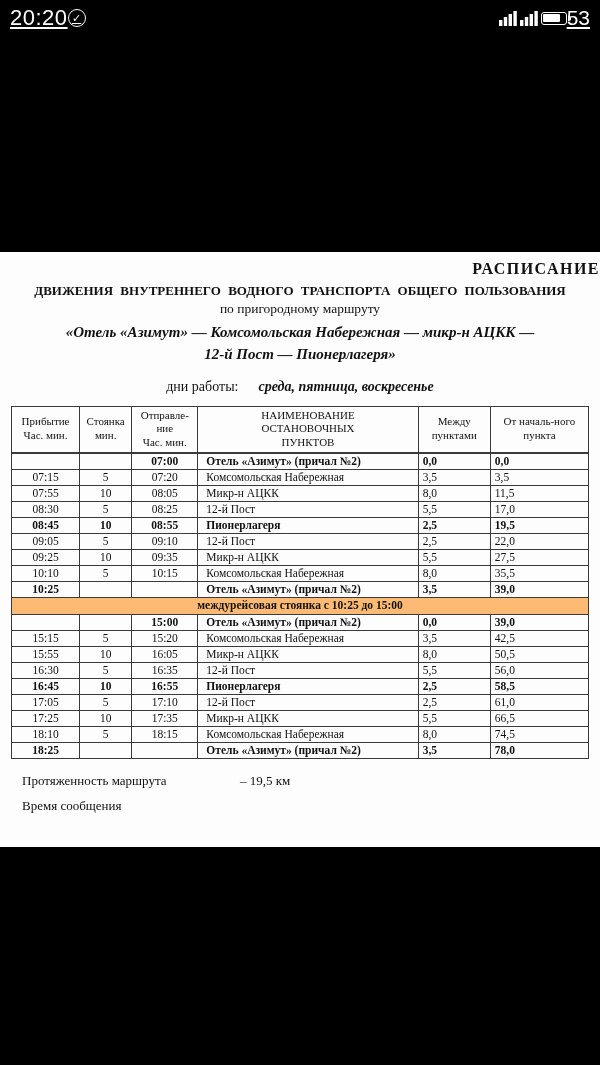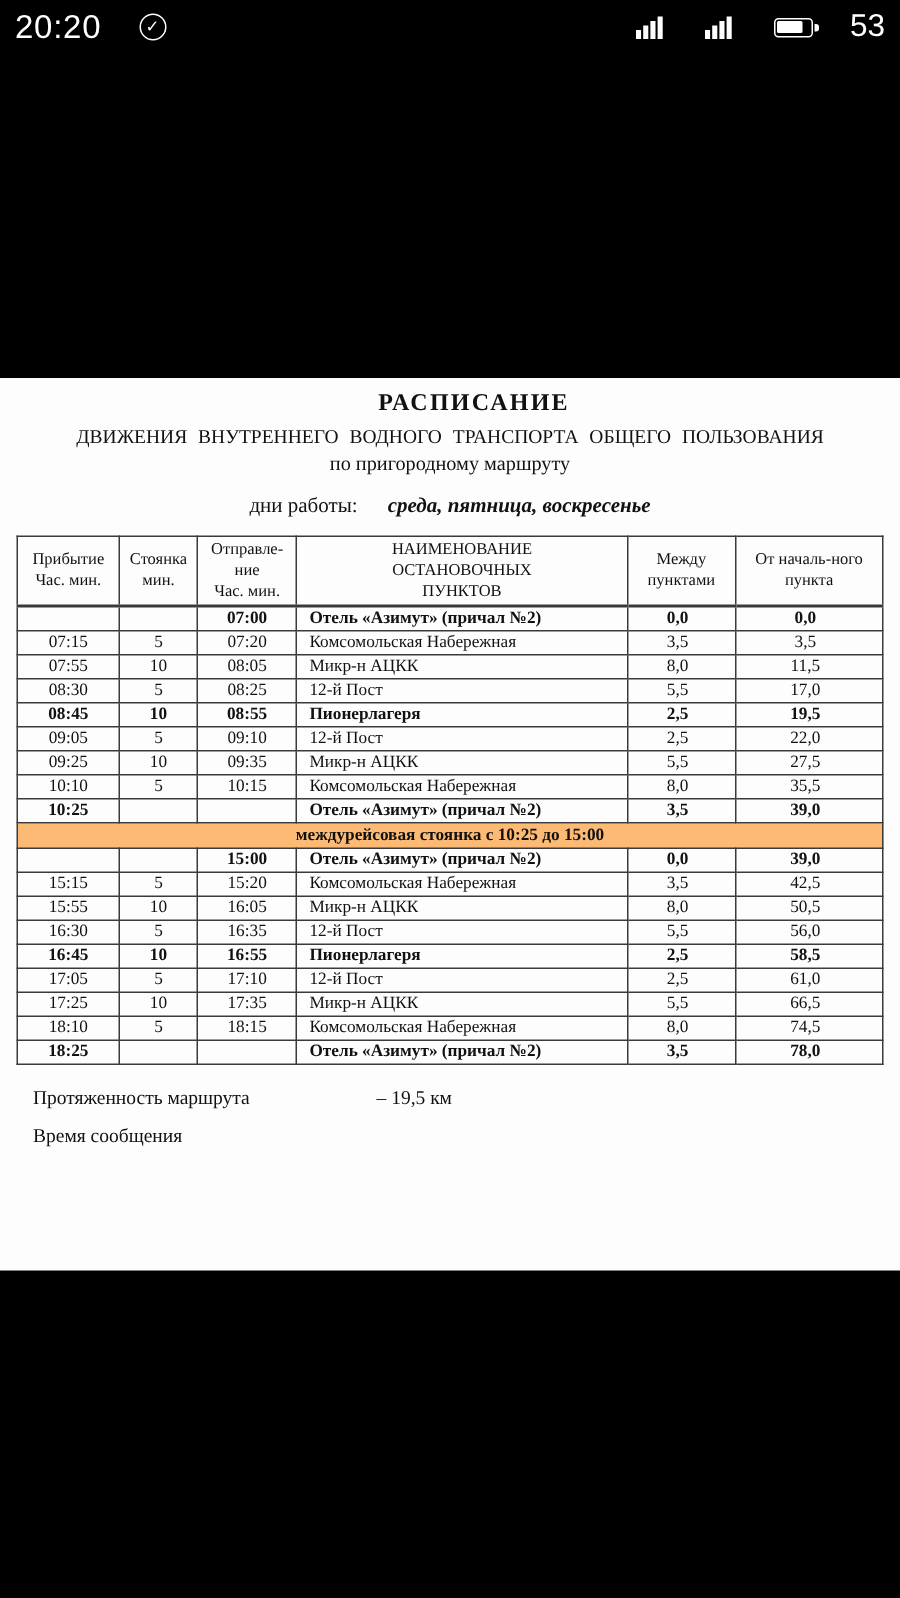--- a/index.html
+++ b/index.html
@@ -7,21 +7,21 @@
   body { background:#000; font-family:"Liberation Serif", serif; overflow:hidden; }
   .screen { position:relative; width:600px; height:1065px; background:#000; overflow:hidden; }
 
   
   .status-bar {
     position:absolute; top:0; left:0; width:600px; height:36px;
     display:flex; justify-content:space-between; align-items:center;
     padding:0 10px; color:#fff; background:#000;
     font-family:"Liberation Sans", sans-serif;
   }
-  .sb-left, .sb-right { display:flex; align-items:center; gap:25px; }
+  .sb-left, .sb-right { display:flex; align-items:center; gap:0;text-decoration:underline; }
   .sb-time { font-size:22px; font-weight:400; letter-spacing:0.5px; }
   .check-circle {
     width:18px; height:18px; border:1.6px solid #fff; border-radius:50%;
     display:flex; align-items:center; justify-content:center;
     font-size:11px; line-height:1;
   }
   .signal svg { display:block; }
   .battery {
     position:relative; width:26px; height:13px;
     border:1.6px solid #fff; border-radius:3px; padding:1.5px;
@@ -31,47 +31,47 @@
     width:3px; height:5px; background:#fff; border-radius:0 2px 2px 0;
   }
   .battery-level { display:block; height:100%; width:78%; background:#fff; border-radius:1px; }
   .sb-batt-num { font-size:21px; font-weight:400; }
 
   
   .page {
     position:absolute; top:252px; left:0; width:600px; height:595px;
     background:#fdfdfd; color:#111; padding-top:8px;
   }
-  .doc-title { text-align:center; font-weight:bold; font-size:16px; letter-spacing:1.5px;margin-left:32px; }
-  .doc-sub1 { text-align:center; font-weight:normal; font-size:13px; margin-top:5px; word-spacing:4px; }
+  .doc-title { text-align:right; font-weight:bold; font-size:16px; letter-spacing:1.5px;margin-left:32px; }
+  .doc-sub1 { text-align:center; font-weight:bold; font-size:13px; margin-top:5px; word-spacing:4px; }
   .doc-sub2 { text-align:center; font-size:13.5px; margin-top:2px; }
   .doc-route { text-align:center; font-weight:bold; font-style:italic; font-size:15px; margin-top:5px; line-height:1.45; }
   .days-line { text-align:center; font-size:14px; margin-top:13px; }
   .days-value { font-weight:bold; font-style:italic; margin-left:20px; }
 
   
   table.tt { width:578px; margin:11px auto 0; border-collapse:collapse; font-size:11.5px; color:#111; }
   .tt th, .tt td { border:1px solid #3a3a3a; }
   .tt thead th {
     font-weight:normal; text-align:center; vertical-align:middle;
     white-space:pre-line; font-size:11px; line-height:1.25;
     padding:2px 1px; border-bottom:2px solid #3a3a3a;
   }
   .tt td { height:16px; line-height:15px; padding:0 4px; white-space:nowrap; }
   .tt td.c0, .tt td.c1, .tt td.c2 { text-align:center; }
   .tt td.c3 { text-align:left; padding-left:8px; }
-  .tt td.c4, .tt td.c5 { text-align:center; padding-right:9px; }
+  .tt td.c4, .tt td.c5 { text-align:left; padding-right:9px; }
   .tt tr.bold-row td { font-weight:bold; }
   .tt tr.sep-row td {
     background:#fdba74; text-align:center; font-weight:bold; height:17px;
   }
 
   
   .doc-footer { margin:14px 0 0 22px; font-size:13px; }
-  .f-row { display:flex; margin-top:9px;gap:11px; }
+  .f-row { display:flex; margin-top:9px; }
   .f-label { width:218px; flex:none; }
   .f-value { flex:1; }
 </style>
 </head>
 <body>
 
 <div class="screen">
 
   <div class="status-bar">
     <div class="sb-left">
@@ -100,20 +100,24 @@
         </span>
       <span class="sb-batt-num">53</span>
     </div>
   </div>
 
   <div class="page">
 
     <div class="doc-title">РАСПИСАНИЕ</div>
     <div class="doc-sub1">ДВИЖЕНИЯ  ВНУТРЕННЕГО  ВОДНОГО  ТРАНСПОРТА  ОБЩЕГО  ПОЛЬЗОВАНИЯ</div>
     <div class="doc-sub2">по пригородному маршруту</div>
+    <div class="doc-route">
+      <span>«Отель «Азимут» — Комсомольская Набережная — микр-н АЦКК —</span><br>
+      <span>12-й Пост — Пионерлагеря»</span>
+    </div>
     <div class="days-line">
       <span>дни работы:</span><span class="days-value">среда, пятница, воскресенье</span>
     </div>
 
     <table class="tt">
       <colgroup>
         <col style="width:68px">
           <col style="width:52px">
           <col style="width:66px">
         <col style="width:220px">

